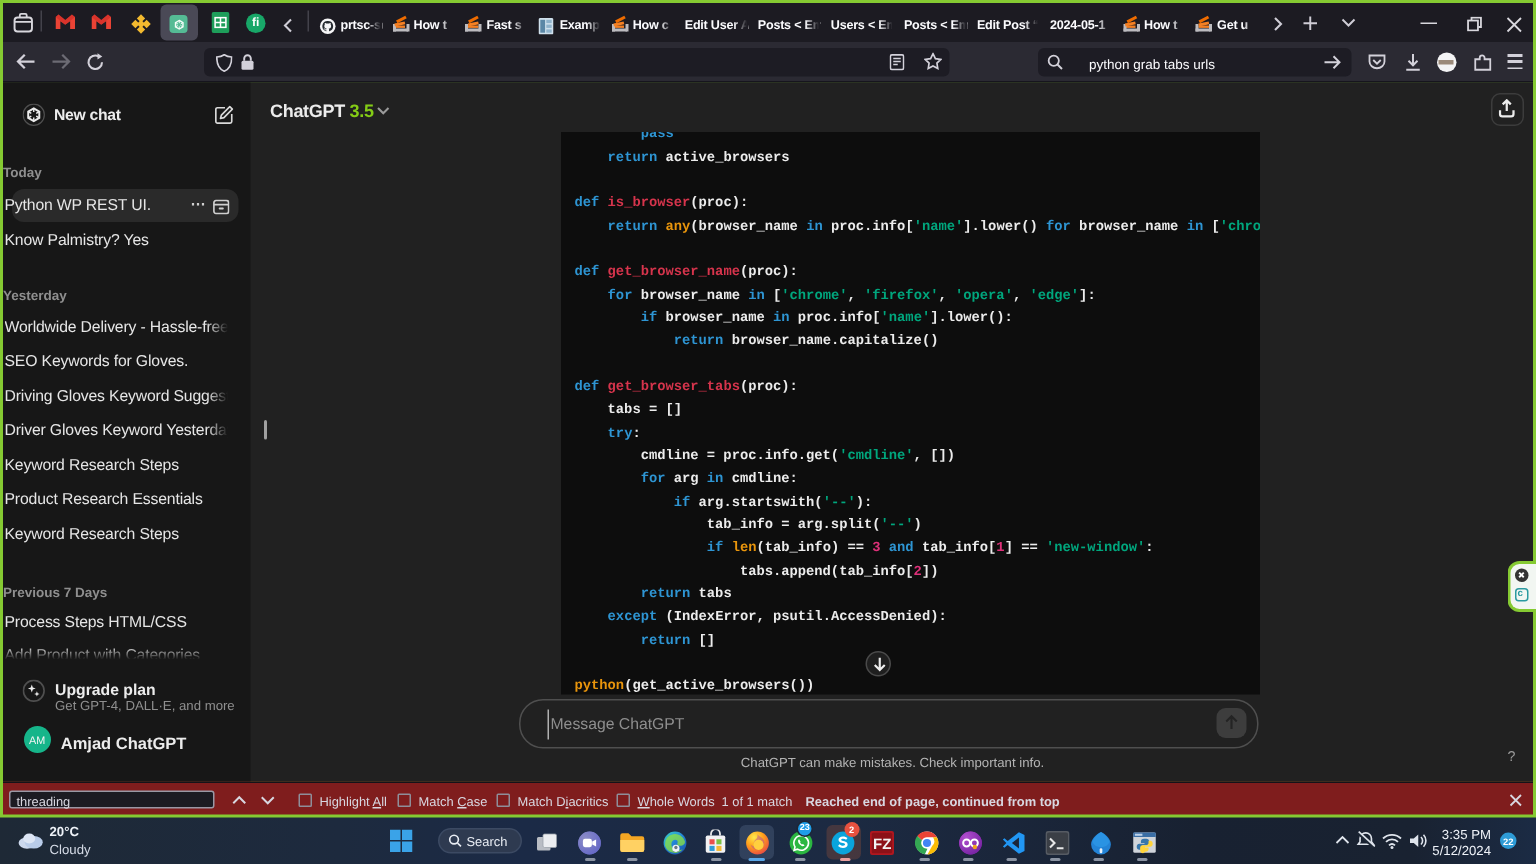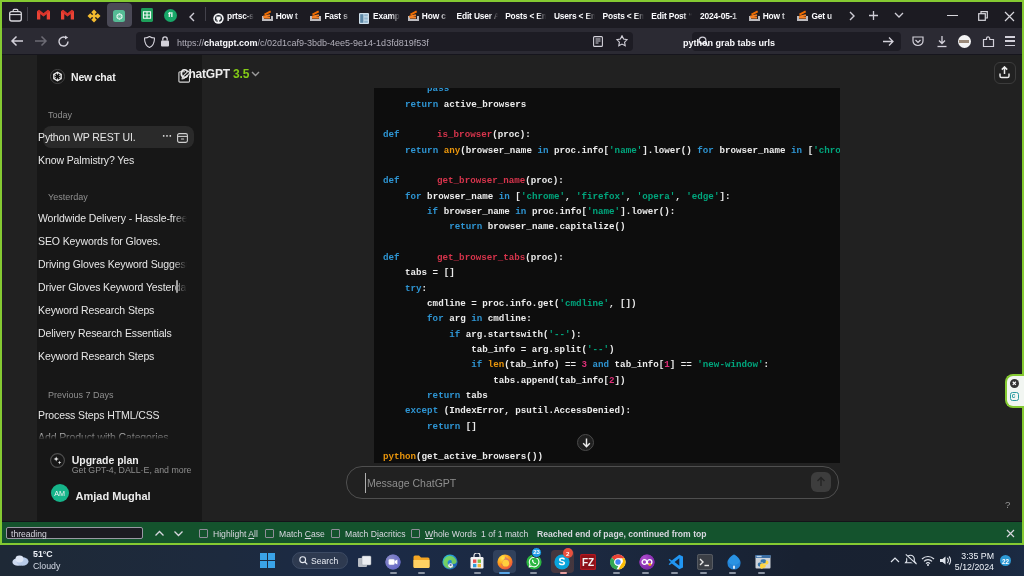--- a/index.html
+++ b/index.html
@@ -3,42 +3,42 @@
 <meta charset="utf-8">
 <style>
   * { margin:0; padding:0; box-sizing:border-box; }
   html,body { width:1024px; height:576px; overflow:hidden; }
   body { background:#85ca32; font-family:"Liberation Sans", sans-serif; position:relative; }
   .abs { position:absolute; }
   
   #tabbar { left:2px; top:2px; width:1020px; height:26px; background:#1c1b22; }
   #navbar { left:2px; top:28px; width:1020px; height:27px; background:#2b2a33; border-bottom:1px solid #16151d;}
   #content { left:2px; top:55px; width:1020px; height:466px; background:#212121; }
-  #sidebar { left:0; top:0; width:165px; height:466px; background:#171717; overflow:hidden;margin-left:35px;}
-  #findbar { left:2px; top:521px; width:1020px; height:22px; background:#14532d; border-top:1px solid #141319;}
+  #sidebar { left:0; top:0; width:165px; height:466px; background:#171717; overflow:hidden;}
+  #findbar { left:2px; top:521px; width:1020px; height:22px; background:#7f1d1d; border-top:1px solid #141319;}
   #taskbar { left:0; top:545px; width:1024px; height:31px;
      background:linear-gradient(90deg,#1e2936 0%,#1d2a3e 22%,#1b2a46 34%,#1c2a42 55%,#182131 78%,#192231 92%,#1b2b44 100%); }
   .sep { background:#43424b; width:1px; }
   .tab { top:3px; width:47px; height:23px; overflow:hidden; }
   .tab::after { content:""; position:absolute; right:0; top:0; bottom:0; width:10px; background:linear-gradient(90deg, rgba(28,27,34,0), #1c1b22 90%); }
   .tab .fav { position:absolute; left:5px; top:5px; width:11px; height:11px; }
   .tab .tl { position:absolute; left:19px; top:5.5px; font-size:8.4px; letter-spacing:-0.15px; font-weight:700; color:#fbfbfe; white-space:nowrap; }
   .so { width:10px; height:11px; display:inline-block;
         background:
           linear-gradient(#bcbbbf,#bcbbbf) 0 100%/2px 5px no-repeat,
           linear-gradient(#bcbbbf,#bcbbbf) 100% 100%/2px 5px no-repeat,
           linear-gradient(#bcbbbf,#bcbbbf) 0 100%/10px 2px no-repeat,
           linear-gradient(#f48024,#f48024) 1.5px 7px/7px 1.6px no-repeat,
           linear-gradient(-15deg,transparent 0,transparent 0) ; }
   .so::before { content:""; position:absolute; width:7px; height:1.6px; background:#f48024; transform:rotate(-12deg); margin-left:1.6px; margin-top:4.6px;}
   .so::after { content:""; position:absolute; width:7px; height:1.6px; background:#ef6c00; transform:rotate(-28deg); margin-left:2px; margin-top:2.4px;}
-  .slabel { left:11px; font-size:9px; font-weight:400; color:#8f8f8f; }
+  .slabel { left:0; font-size:9px; font-weight:700; color:#8f8f8f; }
   .sitem  { left:1px; width:152px; font-size:10.5px; letter-spacing:-0.1px; color:#e6e6e6; white-space:nowrap; overflow:hidden; -webkit-mask-image:linear-gradient(90deg,#000 135px,rgba(0,0,0,0) 149px); mask-image:linear-gradient(90deg,#000 135px,rgba(0,0,0,0) 149px); }
   #codepre { position:absolute; left:9px; top:-6.7px; font-family:"Liberation Mono",monospace; font-weight:700; font-size:9.2px; line-height:15.33px; color:#ececec; white-space:pre; }
-  #codepre .k { color:#2e95d3; } #codepre .f { color:#d6344c;margin-left:32px; } #codepre .s { color:#00a67d; }
+  #codepre .k { color:#2e95d3; } #codepre .f { color:#d6344c; } #codepre .s { color:#00a67d; }
   #codepre .n { color:#df3079; } #codepre .b { color:#e9950c; }
   .fb { color:#d8d7e0; font-size:8.6px; }
   .cb { width:9px; height:9px; border:1px solid #8f8e99; border-radius:1px; display:inline-block; background:transparent; }
 </style>
 </head>
 <body>
 <div class="abs" id="tabbar">
 
   <svg class="abs" style="left:6px;top:6px" width="15" height="15" viewBox="0 0 15 15">
       <rect x="1.7" y="3.6" width="11.6" height="9.4" rx="2" fill="none" stroke="#d8d7dd" stroke-width="1.3"></rect>
@@ -174,37 +174,36 @@
     </svg>
 
   <div class="abs" style="left:134px;top:4px;width:497px;height:19px;background:#1d1c24;border-radius:4px;"></div>
   <svg class="abs" style="left:142px;top:8px" width="11" height="12" viewBox="0 0 11 12">
       <path d="M5.5 0.5 C7 1.6 9 2 10.5 2 C10.5 7 9 10 5.5 11.5 C2 10 0.5 7 0.5 2 C2 2 4 1.6 5.5 0.5 Z" fill="none" stroke="#d3d1da" stroke-width="1.1"></path>
     </svg>
   <svg class="abs" style="left:158px;top:8px" width="10" height="11" viewBox="0 0 10 11">
       <rect x="1" y="4.5" width="8" height="6" rx="1" fill="#d3d1da"></rect>
       <path d="M2.8 4.5 V3 a2.2 2.2 0 0 1 4.4 0 V4.5" fill="none" stroke="#d3d1da" stroke-width="1.3"></path>
     </svg>
-  <div class="abs" style="left:175px;top:9.5px;font-size:9px;color:#b1afba;">https://<b style="color:#fbfbfe;">chatgpt.com</b>/c/02d1caf9-3bdb-4ee5-9e14-1d3fd819f53f</div>
   <svg class="abs" style="left:591px;top:8px" width="10" height="11" viewBox="0 0 10 11">
       <rect x="0.6" y="0.6" width="8.8" height="9.8" rx="1" fill="none" stroke="#d3d1da" stroke-width="1.1"></rect>
       <line x1="2.5" y1="3" x2="7.5" y2="3" stroke="#d3d1da"></line>
       <line x1="2.5" y1="5" x2="7.5" y2="5" stroke="#d3d1da"></line>
       <line x1="2.5" y1="7" x2="5.5" y2="7" stroke="#d3d1da"></line>
     </svg>
   <svg class="abs" style="left:614px;top:7px" width="12" height="12" viewBox="0 0 12 12">
       <path d="M6 0.8 L7.6 4.1 L11.2 4.6 L8.6 7.1 L9.2 10.7 L6 9 L2.8 10.7 L3.4 7.1 L0.8 4.6 L4.4 4.1 Z" fill="none" stroke="#d3d1da" stroke-width="1.1"></path>
     </svg>
 
   <div class="abs" style="left:690px;top:4px;width:209px;height:19px;background:#1d1c24;border-radius:4px;"></div>
   <svg class="abs" style="left:696px;top:8px" width="11" height="11" viewBox="0 0 11 11">
       <circle cx="4.5" cy="4.5" r="3.4" fill="none" stroke="#d3d1da" stroke-width="1.2"></circle>
       <line x1="7" y1="7" x2="10" y2="10" stroke="#d3d1da" stroke-width="1.3"></line>
     </svg>
-  <div class="abs" style="left:681px;top:9.5px;font-size:9px;color:#fbfbfe;font-weight:bold;">python grab tabs urls</div>
+  <div class="abs" style="left:724px;top:9.5px;font-size:9px;color:#fbfbfe;">python grab tabs urls</div>
   <svg class="abs" style="left:880px;top:8px" width="13" height="11" viewBox="0 0 13 11">
       <path d="M1 5.5 H11 M7 1.5 L11 5.5 L7 9.5" stroke="#d3d1da" stroke-width="1.3" fill="none"></path>
     </svg>
 
   <svg class="abs" style="left:910px;top:8px" width="12" height="11" viewBox="0 0 12 11">
       <path d="M1 1 H11 V5 A5 4.5 0 0 1 1 5 Z" fill="none" stroke="#d3d1da" stroke-width="1.2"></path>
       <path d="M3.5 4 L6 6.5 L8.5 4" stroke="#d3d1da" stroke-width="1.2" fill="none"></path>
     </svg>
   <svg class="abs" style="left:934px;top:7px" width="12" height="13" viewBox="0 0 12 13">
       <path d="M6 1 V8 M3 5.5 L6 8.5 L9 5.5" stroke="#d3d1da" stroke-width="1.3" fill="none"></path>
@@ -242,36 +241,36 @@
         <line x1="0.6" y1="3.4" x2="10.4" y2="3.4" stroke="#cfcfcf" stroke-width="1.1"></line>
         <rect x="3.8" y="5.4" width="3.4" height="1.2" rx="0.6" fill="#cfcfcf"></rect>
       </svg>
     <div class="abs sitem" style="top:98.8px;">Know Palmistry? Yes</div>
     <div class="abs slabel" style="top:136.6px;">Yesterday</div>
     <div class="abs sitem" style="top:156.9px;">Worldwide Delivery - Hassle-free!</div>
     <div class="abs sitem" style="top:180.2px;">SEO Keywords for Gloves.</div>
     <div class="abs sitem" style="top:202.6px;">Driving Gloves Keyword Suggestion</div>
     <div class="abs sitem" style="top:225.9px;">Driver Gloves Keyword Yesterday</div>
     <div class="abs sitem" style="top:249px;">Keyword Research Steps</div>
-    <div class="abs sitem" style="top:271.9px;">Delivery Research Essentials</div>
+    <div class="abs sitem" style="top:271.9px;">Product Research Essentials</div>
     <div class="abs sitem" style="top:294.8px;">Keyword Research Steps</div>
     <div class="abs slabel" style="top:334.5px;">Previous 7 Days</div>
     <div class="abs sitem" style="top:354px;">Process Steps HTML/CSS</div>
     <div class="abs sitem" style="top:375.7px;color:#b9b9b9;">Add Product with Categories</div>
     <div class="abs" style="left:0;top:377.5px;width:165px;height:12px;background:linear-gradient(180deg,rgba(23,23,23,0) 0%,#171717 55%);"></div>
     <svg class="abs" style="left:12.6px;top:397.5px" width="15" height="15" viewBox="0 0 15 15">
         <circle cx="7.5" cy="7.5" r="6.9" fill="none" stroke="#4f4f4f" stroke-width="1.1"></circle>
         <path fill="#ececec" d="M6.2 3.4 l0.7 1.9 1.9 0.7 -1.9 0.7 -0.7 1.9 -0.7-1.9 -1.9-0.7 1.9-0.7 Z"></path>
         <path fill="#ececec" d="M9.6 7.8 l0.5 1.3 1.3 0.5 -1.3 0.5 -0.5 1.3 -0.5-1.3 -1.3-0.5 1.3-0.5 Z"></path>
       </svg>
     <div class="abs" style="left:34.7px;top:398.5px;font-size:10.5px;font-weight:700;color:#ececec;">Upgrade plan</div>
     <div class="abs" style="left:34.7px;top:409.5px;font-size:8.8px;color:#8f8f8f;">Get GPT-4, DALL·E, and more</div>
     <div class="abs" style="left:13.5px;top:428.5px;width:18.5px;height:18.5px;border-radius:50%;background:#16b58a;"></div>
     <div class="abs" style="left:17.3px;top:434px;font-size:7.2px;color:#f5f5f5;text-align:right;">AM</div>
-    <div class="abs" style="left:38.5px;top:434.5px;font-size:11px;font-weight:700;color:#ececec;">Amjad Mughal</div>
+    <div class="abs" style="left:38.5px;top:434.5px;font-size:11px;font-weight:700;color:#ececec;">Amjad ChatGPT</div>
   </div>
   <div class="abs" id="main" style="left:165px;top:0;width:855px;height:466px;">
     <div class="abs" style="left:13px;top:11.5px;font-size:12px;letter-spacing:-0.2px;font-weight:700;color:#ececec;">ChatGPT <span style="color:#84cc16;">3.5</span></div>
     <svg class="abs" style="left:84px;top:16px" width="9" height="6" viewBox="0 0 9 6">
         <path d="M1 1 L4.5 4.5 L8 1" stroke="#9b9b9b" stroke-width="1.4" fill="none"></path>
       </svg>
     <div class="abs" style="left:827px;top:7px;width:21.5px;height:22px;border:1px solid #3c3c3c;border-radius:6px;"></div>
     <svg class="abs" style="left:832px;top:11px" width="11" height="13" viewBox="0 0 11 13">
         <path d="M5.5 8 V1.2 M2.8 3.6 L5.5 0.9 L8.2 3.6" stroke="#ececec" stroke-width="1.5" fill="none"></path>
         <path d="M1 7.5 V10 a1.6 1.6 0 0 0 1.6 1.6 H8.4 A1.6 1.6 0 0 0 10 10 V7.5" fill="none" stroke="#ececec" stroke-width="1.5"></path>
@@ -308,20 +307,21 @@
     <svg class="abs" style="left:415.3px;top:383.4px" width="9" height="10" viewBox="0 0 8 9">
         <path d="M4 0.5 V7.5 M1 4.8 L4 7.8 L7 4.8" stroke="#ececec" stroke-width="1.3" fill="none"></path>
       </svg>
     <div class="abs" style="left:179px;top:411px;width:493px;height:33px;border:1px solid #4f4f4f;border-radius:16px;"></div>
     <div class="abs" style="left:198px;top:418px;width:1px;height:20px;background:#b0b0b0;"></div>
     <div class="abs" style="left:200px;top:421.5px;font-size:10.5px;color:#8e8e8e;">Message ChatGPT</div>
     <div class="abs" style="left:644px;top:417px;width:19.5px;height:19.5px;border-radius:6px;background:#3d3d3d;"></div>
     <svg class="abs" style="left:649px;top:421px" width="10" height="11" viewBox="0 0 10 11">
         <path d="M5 10 V1.5 M1.5 5 L5 1.5 L8.5 5" stroke="#242424" stroke-width="1.4" fill="none"></path>
       </svg>
+    <div class="abs" style="left:253px;top:447.5px;width:350px;text-align:center;font-size:8.8px;color:#b4b4b4;">ChatGPT can make mistakes. Check important info.</div>
     <div class="abs" style="left:838px;top:444px;font-size:9.5px;color:#9b9b9b;">?</div>
   </div>
 </div>
 <div class="abs" id="findbar">
   <div class="abs" style="left:4px;top:5px;width:137px;height:12px;background:#1c1b22;border:1px solid #9a98a5;border-radius:2px;"></div>
   <div class="abs fb" style="left:9px;top:7px;">threading</div>
   <svg class="abs" style="left:152px;top:8px" width="11" height="7" viewBox="0 0 11 7">
       <path d="M1.5 5.5 L5.5 1.5 L9.5 5.5" stroke="#d8d7e0" stroke-width="1.3" fill="none"></path>
     </svg>
   <svg class="abs" style="left:171px;top:8px" width="11" height="7" viewBox="0 0 11 7">
@@ -341,21 +341,21 @@
       <path d="M1 1 L8 8 M8 1 L1 8" stroke="#d8d7e0" stroke-width="1.2"></path>
     </svg>
 </div>
 <div class="abs" id="taskbar">
 
   <svg class="abs" style="left:12px;top:9px" width="17" height="12" viewBox="0 0 17 12">
       <ellipse cx="6" cy="8" rx="5.6" ry="3.8" fill="#cdd9ee"></ellipse>
       <ellipse cx="10.5" cy="7.5" rx="6" ry="4.2" fill="#b9cce9"></ellipse>
       <ellipse cx="7.5" cy="5" rx="4" ry="3.4" fill="#dde6f5"></ellipse>
     </svg>
-  <div class="abs" style="left:33px;top:4px;font-size:8.8px;font-weight:700;color:#eef2f8;">51°C</div>
+  <div class="abs" style="left:33px;top:4px;font-size:8.8px;font-weight:700;color:#eef2f8;">20°C</div>
   <div class="abs" style="left:33px;top:16px;font-size:8.8px;color:#d5dbe6;">Cloudy</div>
 
   <svg class="abs" style="left:260px;top:8px" width="15" height="15" viewBox="0 0 15 15">
       <rect x="0" y="0" width="7" height="7" fill="#3aa3e8"></rect>
       <rect x="8" y="0" width="7" height="7" fill="#3aa3e8"></rect>
       <rect x="0" y="8" width="7" height="7" fill="#3aa3e8"></rect>
       <rect x="8" y="8" width="7" height="7" fill="#3aa3e8"></rect>
     </svg>
 
   <div class="abs" style="left:292px;top:7px;width:56px;height:17px;border-radius:9px;background:#2e3a50;border:1px solid #3c4a63;"></div>

